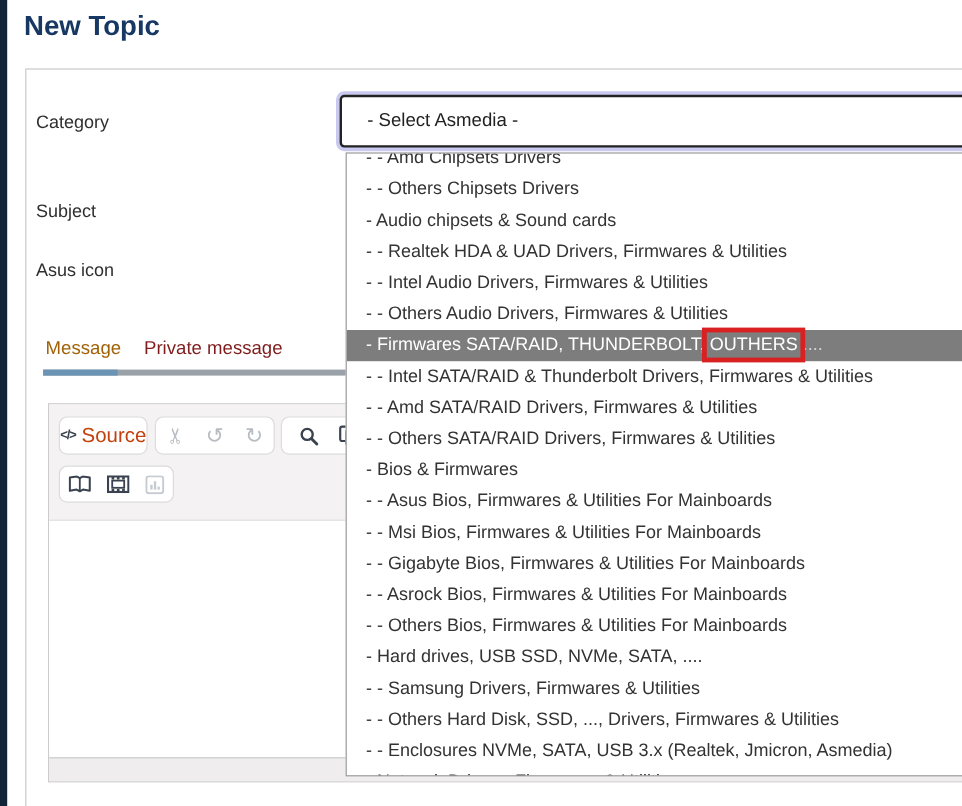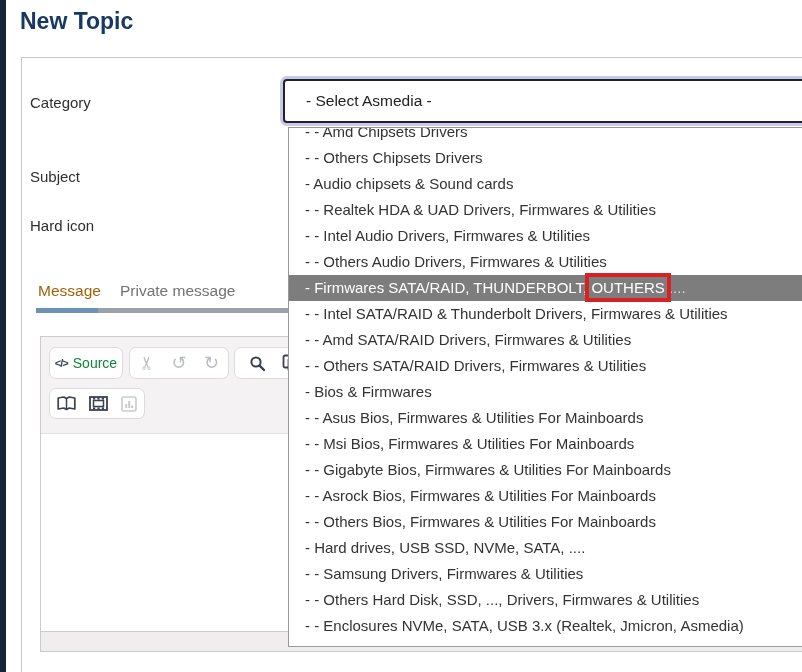--- a/index.html
+++ b/index.html
@@ -14,36 +14,36 @@
               border: 1px solid #c9c9c9; background: #fff; }
 
   .field-label { position: absolute; font-size: 15px; color: #2f2f2f; }
   .lbl-category { left: 30px; top: 94px; text-align: right; }
   .lbl-subject  { left: 30px; top: 156px; margin-top: 12px; }
   .lbl-topicicon{ left: 30px; top: 217px; }
 
   
   .tab { position: absolute; top: 282px; font-size: 15.5px; cursor: default; }
   .tab-message { left: 38px; color: #a16207; }
-  .tab-private { left: 120px; color: #737373; }
+  .tab-private { left: 120px; color: #7f1d1d; }
   .tab-underline-gray { position: absolute; left: 36px; top: 308px; width: 766px; height: 5px; background: #9aa1a8; }
   .tab-underline-blue { position: absolute; left: 36px; top: 308px; width: 62px; height: 5px; background: #6b93b3; z-index: 1; }
 
   
   .editor { position: absolute; left: 40px; top: 336px; width: 772px; height: 316px;
             border: 1px solid #cccccc; background: #fff; }
   .editor-toolbar { position: relative; height: 97px; background: #f4f2f2; border-bottom: 1px solid #e2e2e2; }
   .btn-group { position: absolute; display: flex; align-items: center; background: #fff;
                border: 1px solid #dcdcdc; border-radius: 7px; height: 32px; }
   .grp-source { left: 8px; top: 10px; width: 74px; justify-content: center; gap: 5px; }
   .grp-edit   { left: 88px; top: 10px; width: 100px; justify-content: space-around; }
   .grp-find   { left: 193px; top: 10px; width: 120px; justify-content: flex-start; gap: 16px; padding-left: 14px; }
   .grp-insert { left: 8px; top: 51px; width: 96px; height: 31px; justify-content: space-around; }
   .src-glyph { font-size: 11px; font-weight: bold; color: #3a4350; letter-spacing: -1px; }
-  .src-text  { font-size: 14px; color: #15803d; }
+  .src-text  { font-size: 17px; color: #c2410c; }
   .tb-icon { display: inline-flex; align-items: center; justify-content: center; }
   .icon-disabled-glyph { color: #b8bdc4; font-size: 18px; }
   .cut-glyph { display: inline-block; transform: rotate(-90deg); }
   .editor-content { height: 197px; background: #fff; }
   .editor-footer { height: 20px; background: #efeded; border-top: 1px solid #cccccc; }
 
   
   .category-select { position: absolute; left: 283px; top: 79px; width: 540px; height: 44px;
                      background: #fff; border: 2px solid #222; border-radius: 4px;
                      box-shadow: 0 0 0 3px #c9c9f0; z-index: 6;
@@ -68,21 +68,21 @@
 <div class="screen">
 
   <div class="left-bar"></div>
 
   <div class="page-title">New Topic</div>
 
   <div class="form-box"></div>
 
   <div class="field-label lbl-category">Category</div>
   <div class="field-label lbl-subject">Subject</div>
-  <div class="field-label lbl-topicicon">Hard icon</div>
+  <div class="field-label lbl-topicicon">Asus icon</div>
 
   <div class="tab tab-message">Message</div>
   <div class="tab tab-private">Private message</div>
   <div class="tab-underline-gray"></div>
   <div class="tab-underline-blue"></div>
 
   <div class="editor">
     <div class="editor-toolbar">
 
       <div class="btn-group grp-source">

